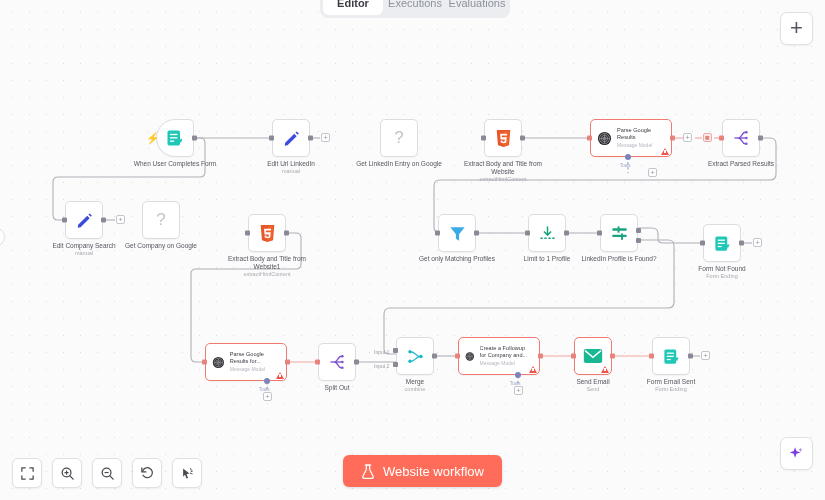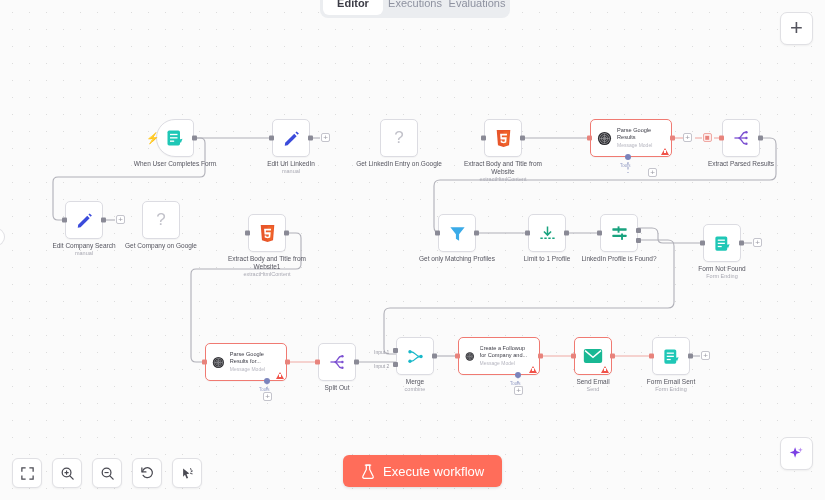--- a/index.html
+++ b/index.html
@@ -681,16 +681,16 @@
         <path d="M17 4 L18 7 M20 8 L17.5 9.5 M19.5 12.5 L17 12" stroke="#4a4a52" stroke-width="1.5" stroke-linecap="round"></path>
       </svg>
     </div>
   </div>
 
   <button id="execute-btn">
     <svg width="14" height="15" viewBox="0 0 20 22">
       <path d="M7.5 1.5 V8 L2.5 18 A2 2 0 0 0 4.3 21 H15.7 A2 2 0 0 0 17.5 18 L12.5 8 V1.5 Z" stroke="#ffffff" stroke-width="1.8" fill="none" stroke-linejoin="round"></path>
       <path d="M6 1.5 H14" stroke="#ffffff" stroke-width="1.8" stroke-linecap="round"></path>
     </svg>
-    <span>Execute workflow</span>
+    <span>Website workflow</span>
   </button>
 
 </div>
 
 </body></html>

